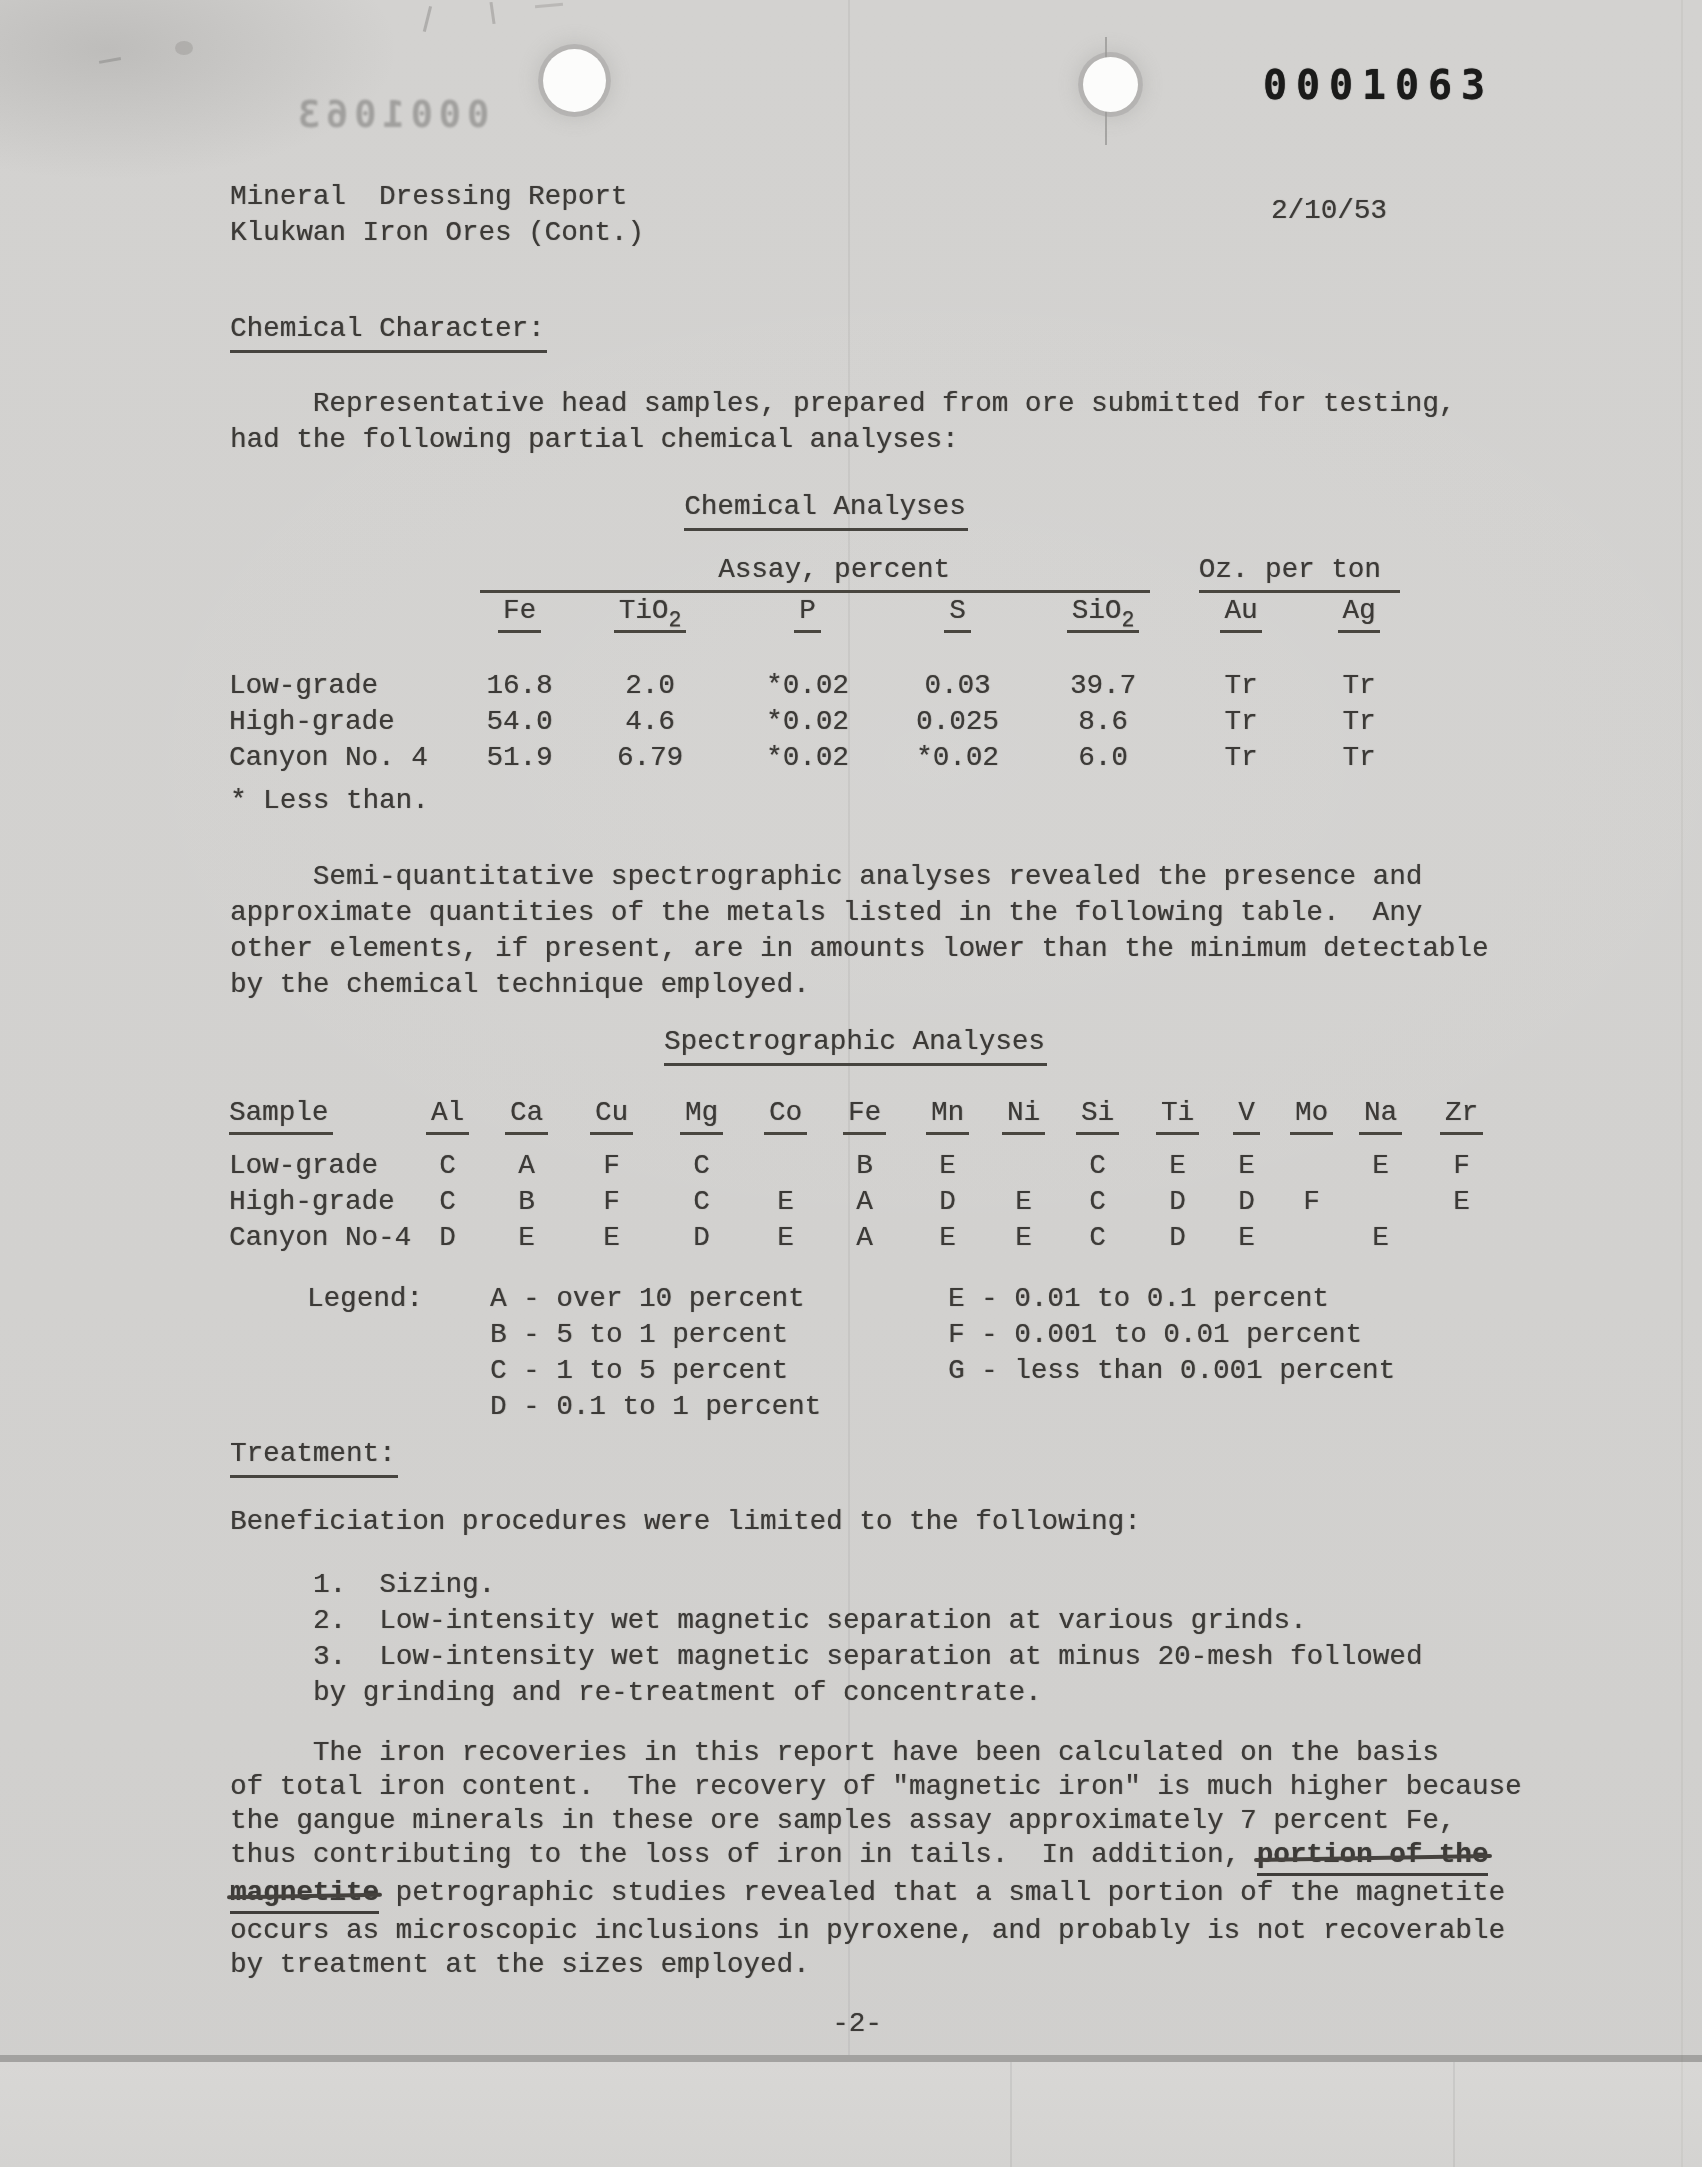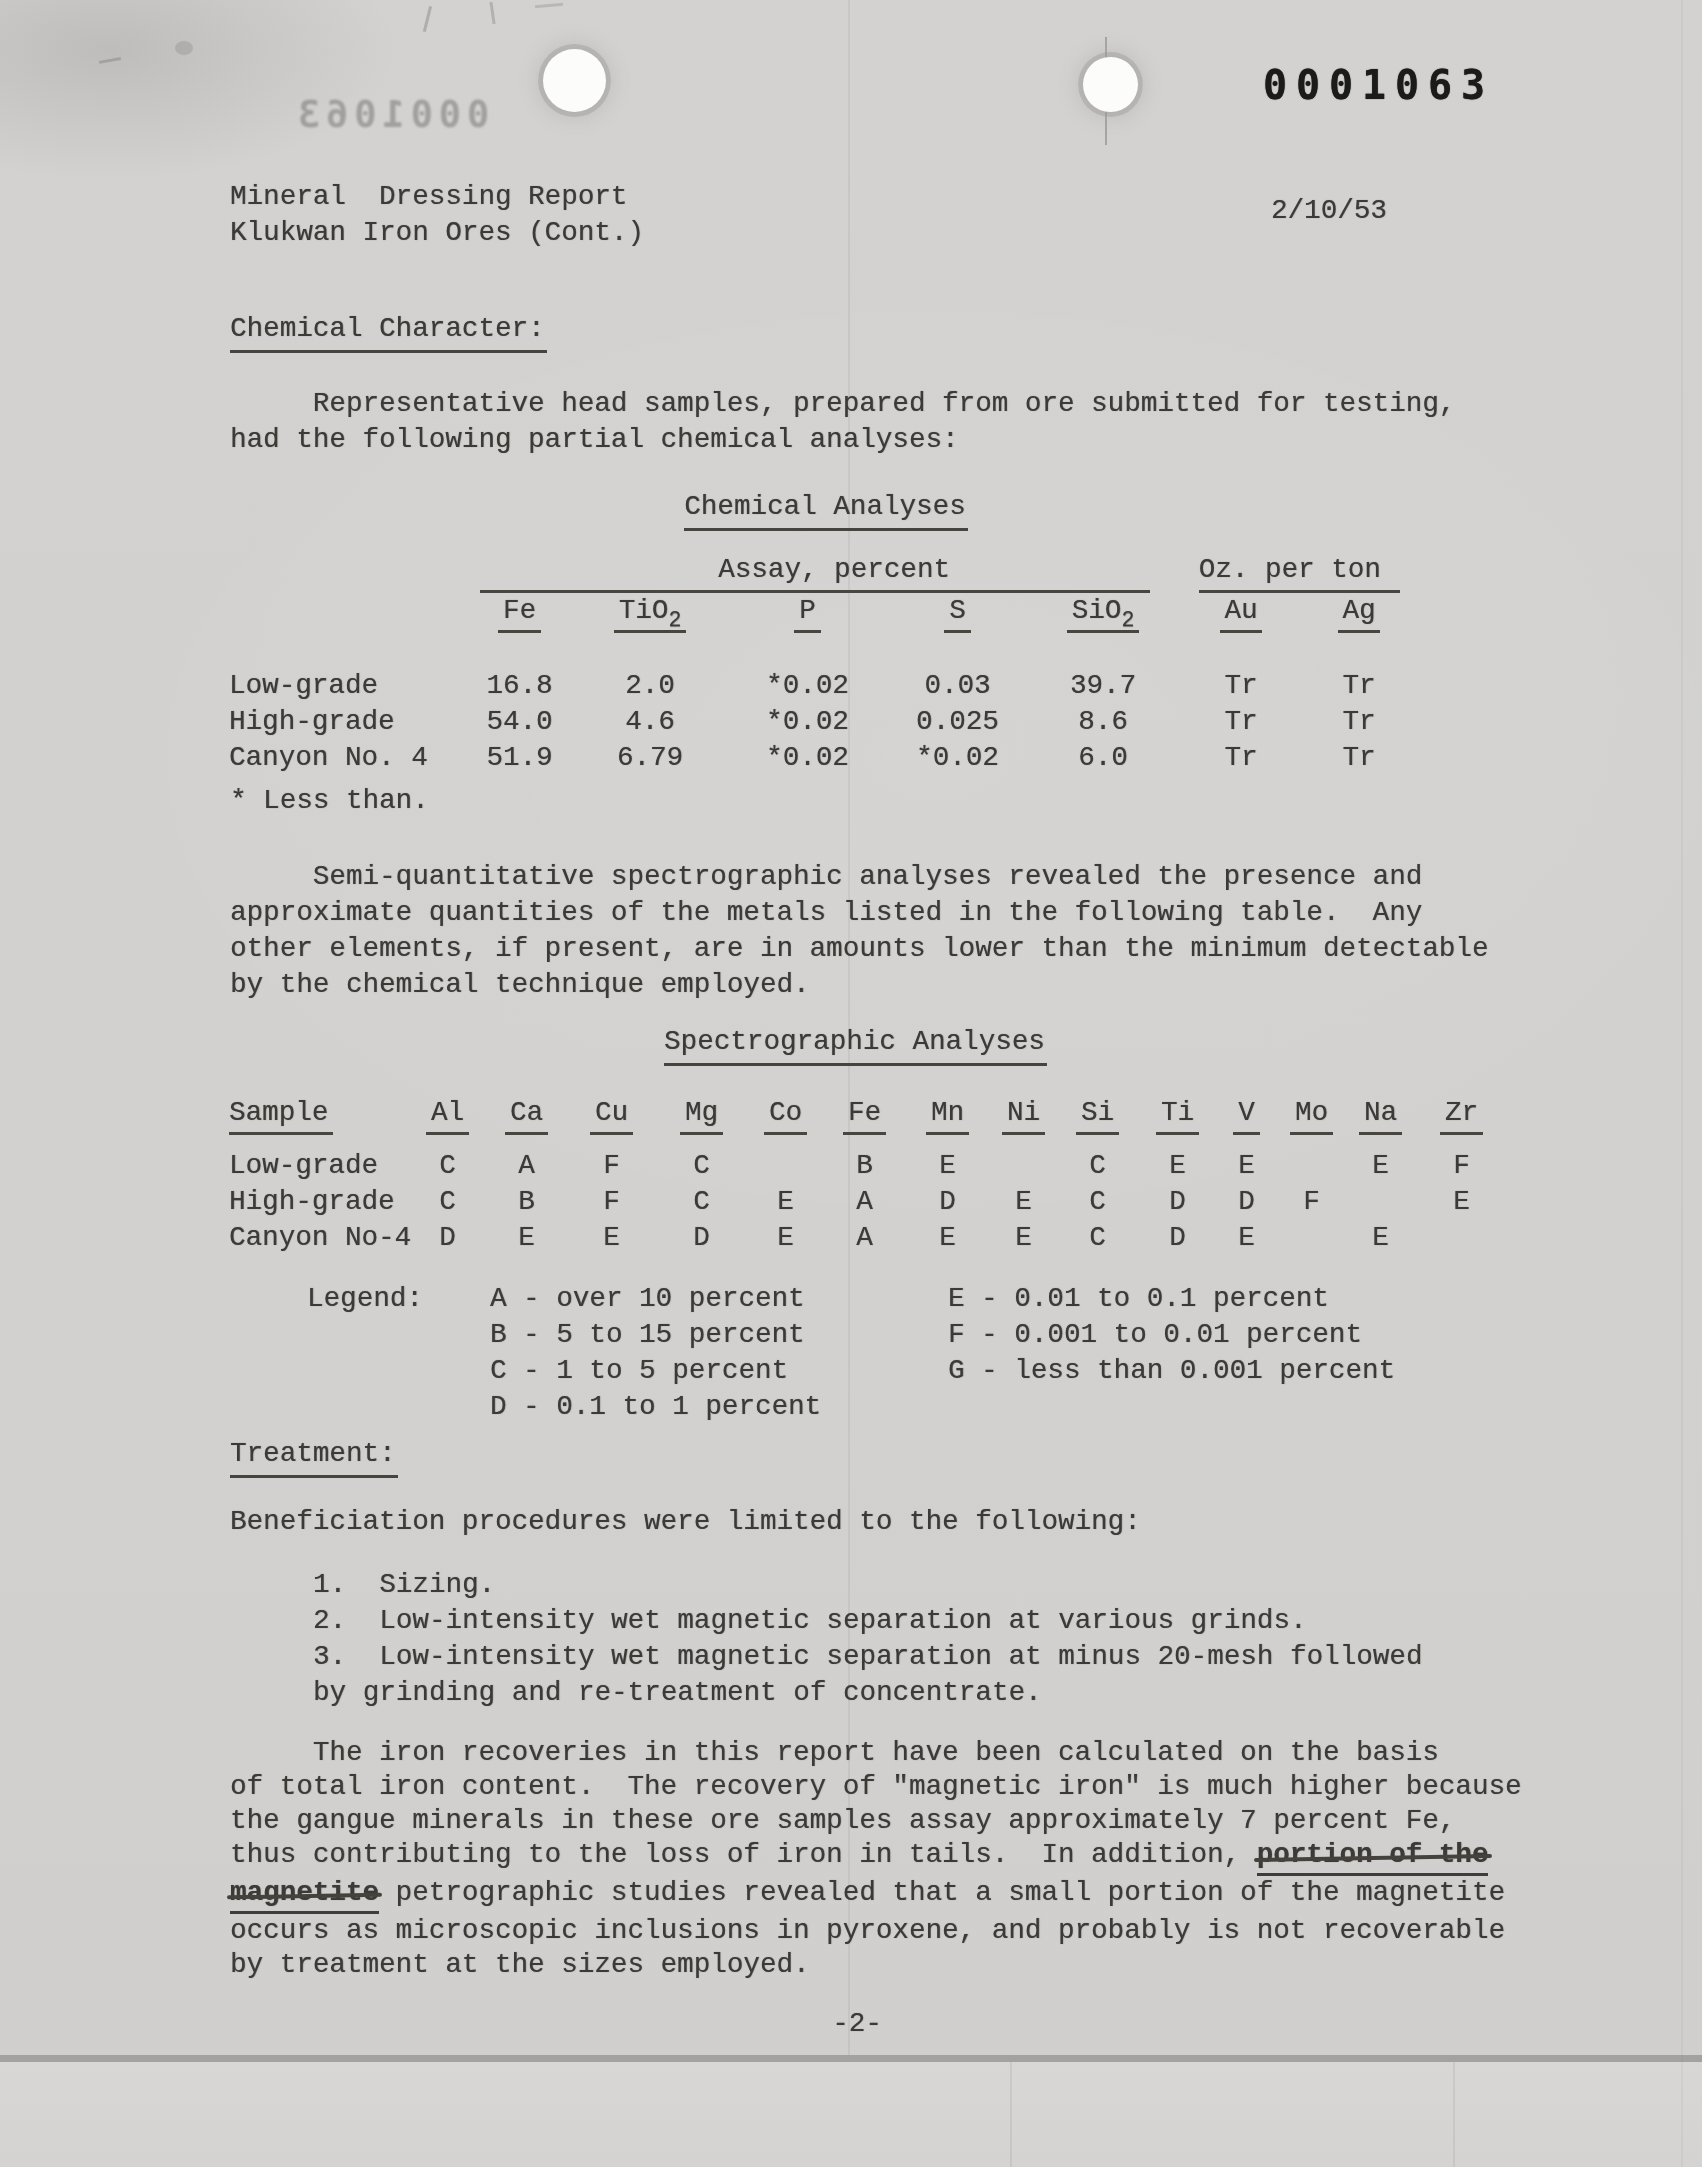--- a/index.html
+++ b/index.html
@@ -235,21 +235,21 @@
       <div class="cell-c">E</div>
       <div class="cell-c"></div>
       <div class="cell-c">E</div>
       <div class="cell-c"></div>
     </div>
   </div>
 
   <div class="abs ink line" style="left:307px; top:1281px;">Legend:</div>
   <div class="abs ink" style="left:490px; top:1281px;">
     <div class="line">A - over 10 percent</div>
-    <div class="line">B - 5 to 15 percent</div>
+    <div class="line">B - 5 to 1 percent</div>
     <div class="line">C - 1 to 5 percent</div>
     <div class="line">D - 0.1 to 1 percent</div>
   </div>
   <div class="abs ink" style="left:948px; top:1281px;">
     <div class="line">E - 0.01 to 0.1 percent</div>
     <div class="line">F - 0.001 to 0.01 percent</div>
     <div class="line">G - less than 0.001 percent</div>
   </div>
 
   <div class="abs ink" style="left:230px; top:1436px;">

